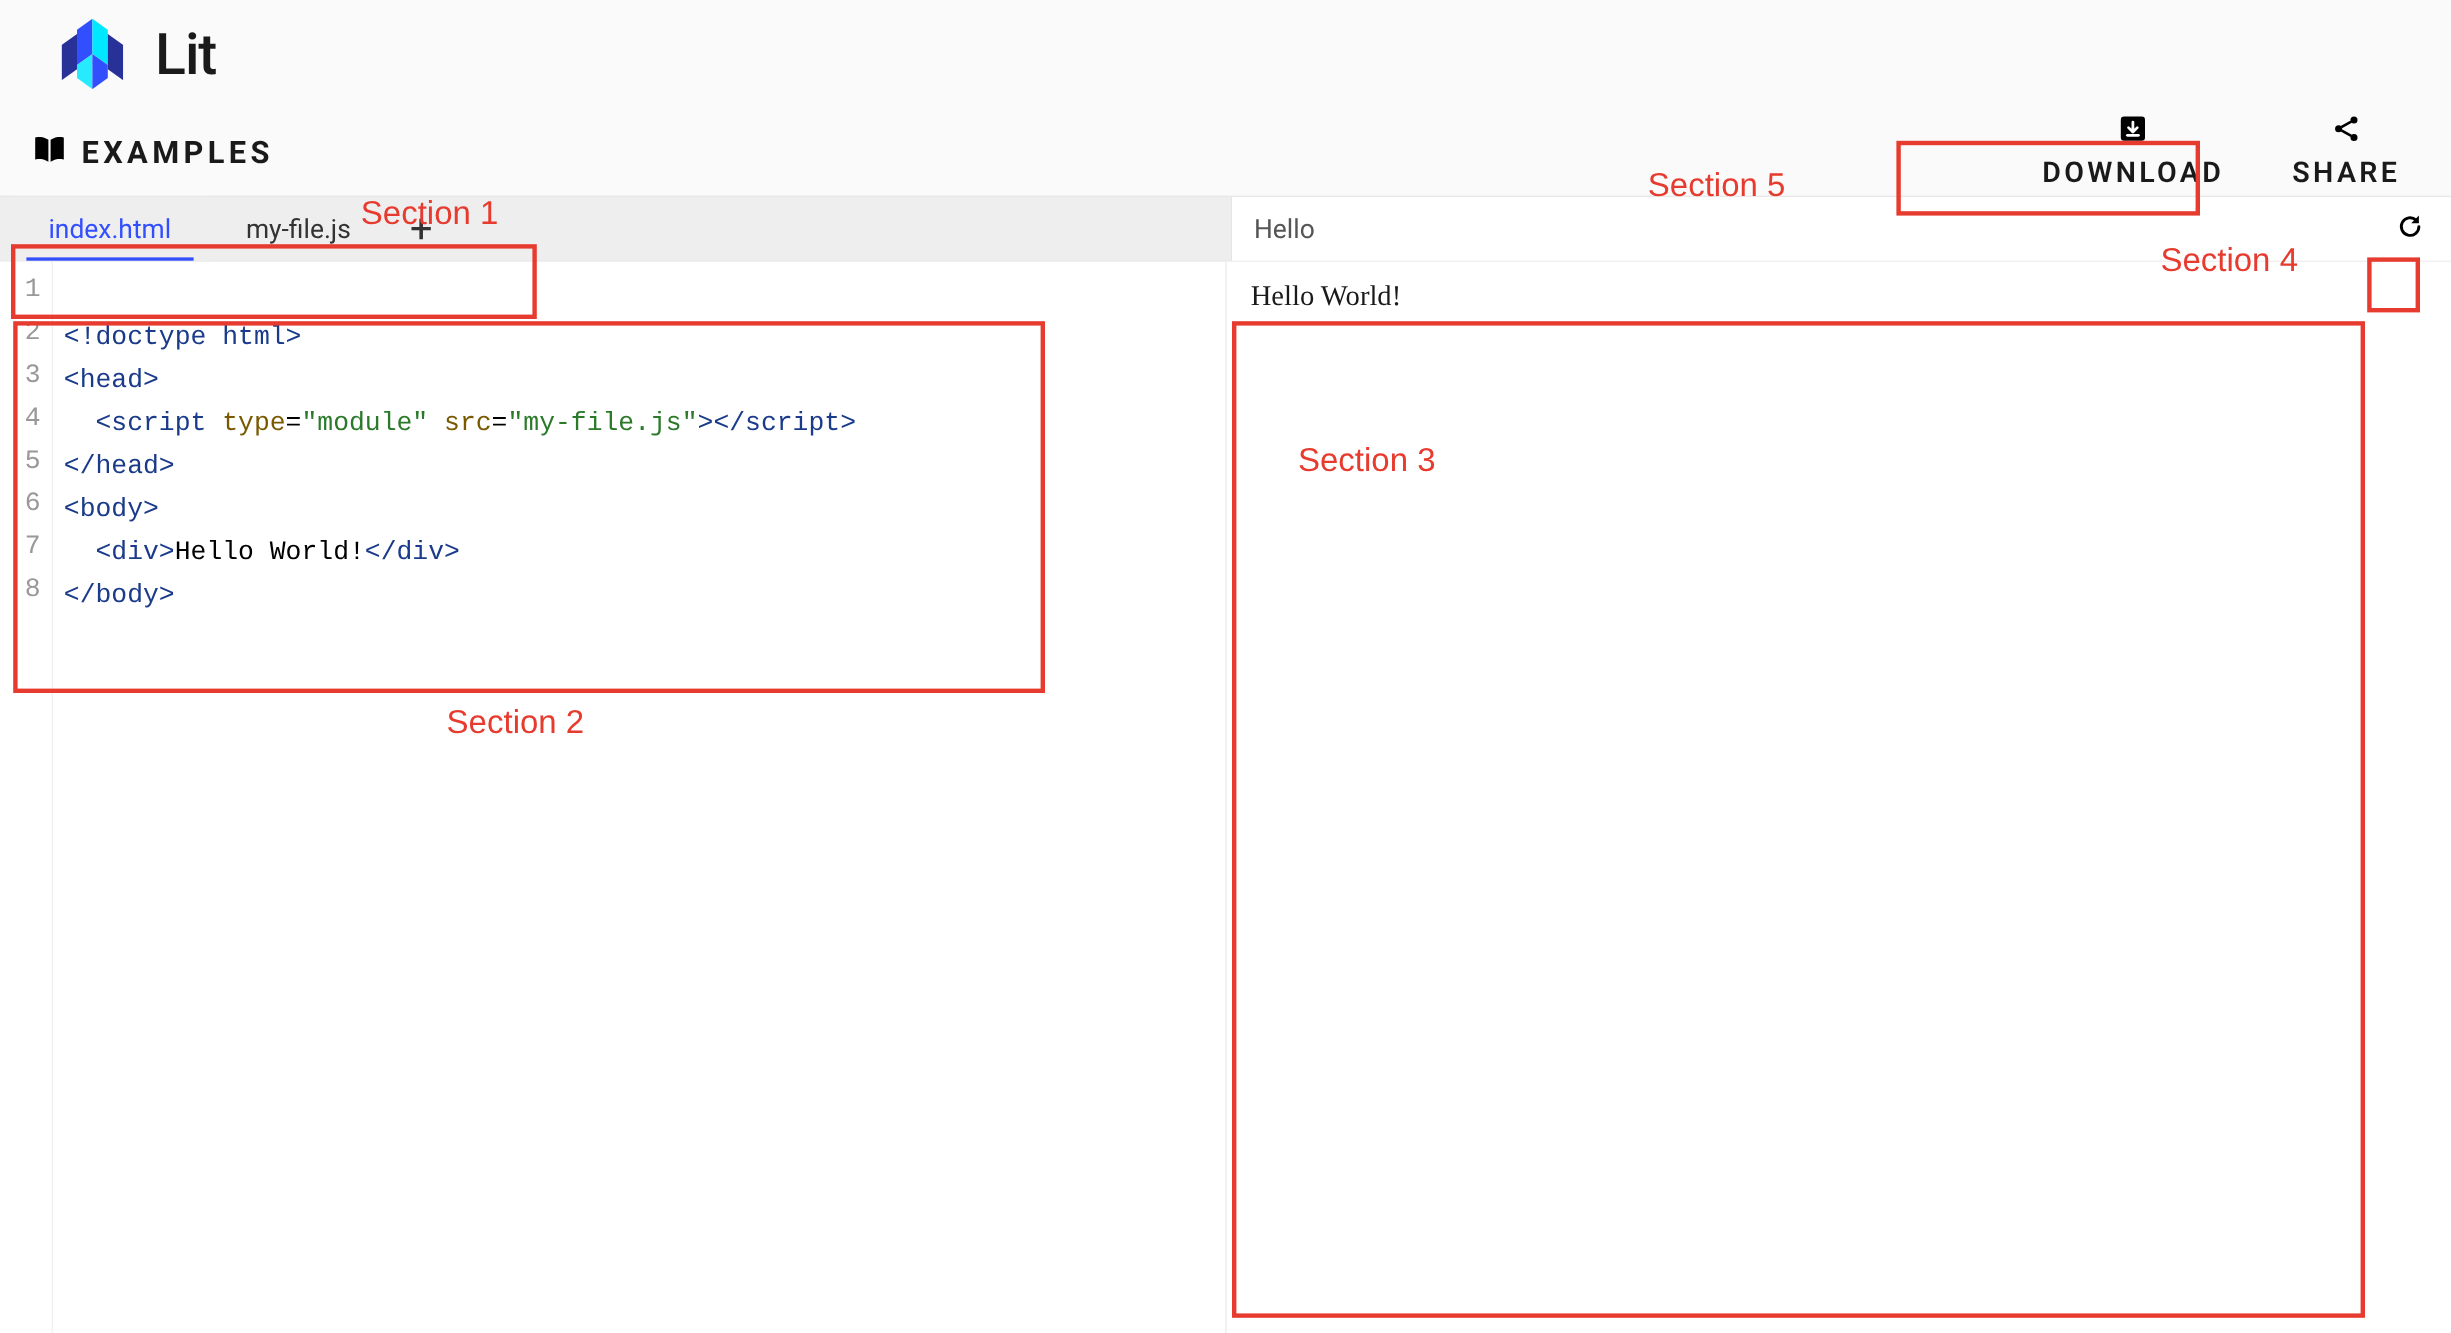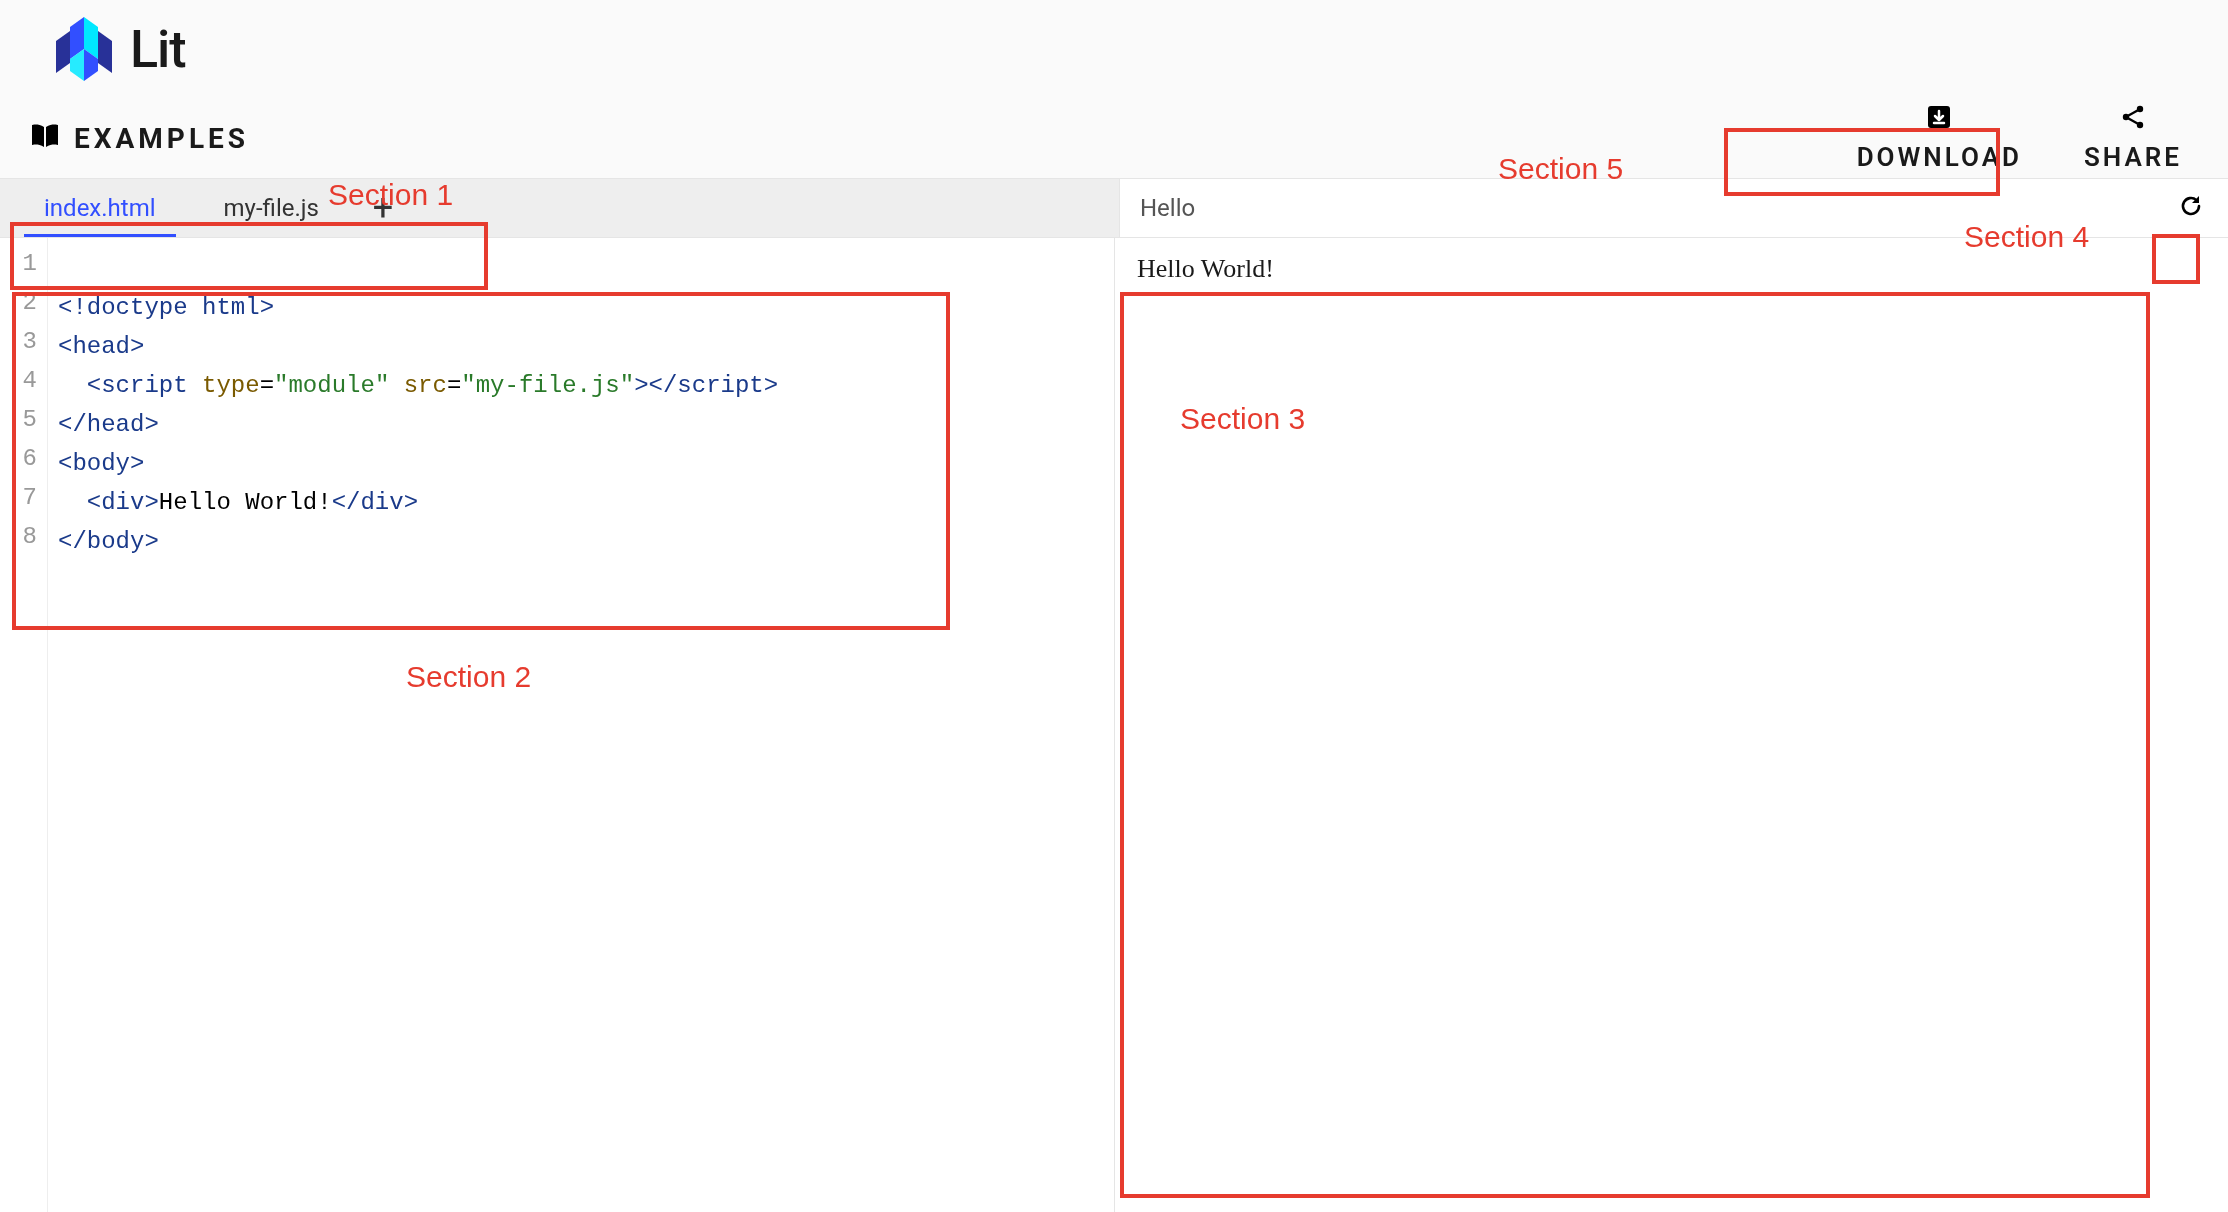--- a/index.html
+++ b/index.html
@@ -11,21 +11,21 @@
     position: relative;
   }
 
   
   .topnav {
     height: 98px;
     display: flex; align-items: center;
     padding: 0 56px 0 56px;
     background: #fafafa;
   }
-  .brand { display: flex; align-items: center; gap: 18px; }
+  .brand { display: flex; align-items: center; gap: 29px; }
   .brand-name { font-size: 52px; font-weight: 500; letter-spacing: -1px; }
   .logo-icon svg { display: block; }
   .nav-spacer { flex: 1; }
   .nav-links { display: flex; gap: 42px; }
   .nav-link { font-size: 28px; color: #6b6b6b; cursor: pointer; }
   .nav-link.active { color: #324fff; }
 
   
   .toolbar {
     height: 80px;
@@ -252,21 +252,21 @@
   </div>
   <div class="preview-pane">
     <span>Hello World!</span>
   </div>
 </div>
 
 <div class="anno" style="left:10px; top:222px; width:478px; height:68px;"></div>
 <div class="anno-label" style="left:328px; top:178px;">Section 1</div>
 
 <div class="anno" style="left:12px; top:292px; width:938px; height:338px;"></div>
-<div class="anno-label" style="left:406px; top:640px;margin-top:20px;">Section 2</div>
+<div class="anno-label" style="left:406px; top:640px;">Section 2</div>
 
 <div class="anno" style="left:1120px; top:292px; width:1030px; height:906px;"></div>
 <div class="anno-label" style="left:1180px; top:402px;">Section 3</div>
 
 <div class="anno" style="left:2152px; top:234px; width:48px; height:50px;"></div>
 <div class="anno-label" style="left:1964px; top:220px;">Section 4</div>
 
 <div class="anno" style="left:1724px; top:128px; width:276px; height:68px;"></div>
 <div class="anno-label" style="left:1498px; top:152px;">Section 5</div>
 

